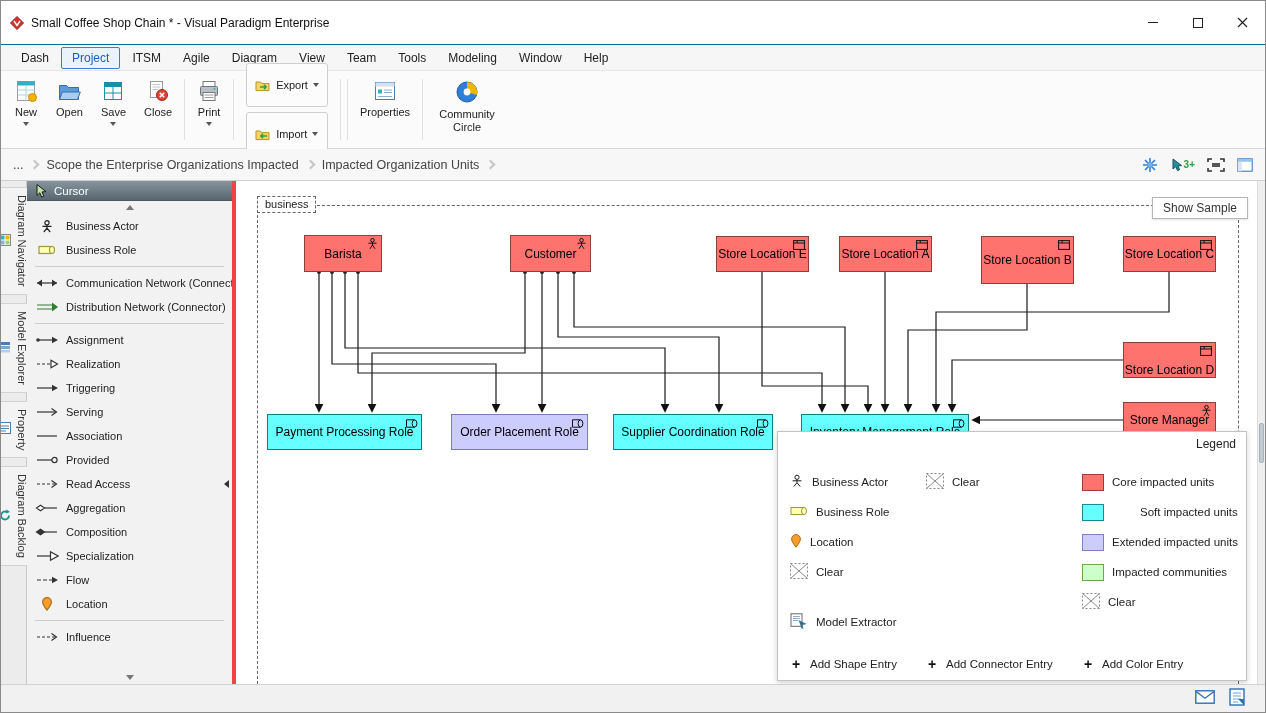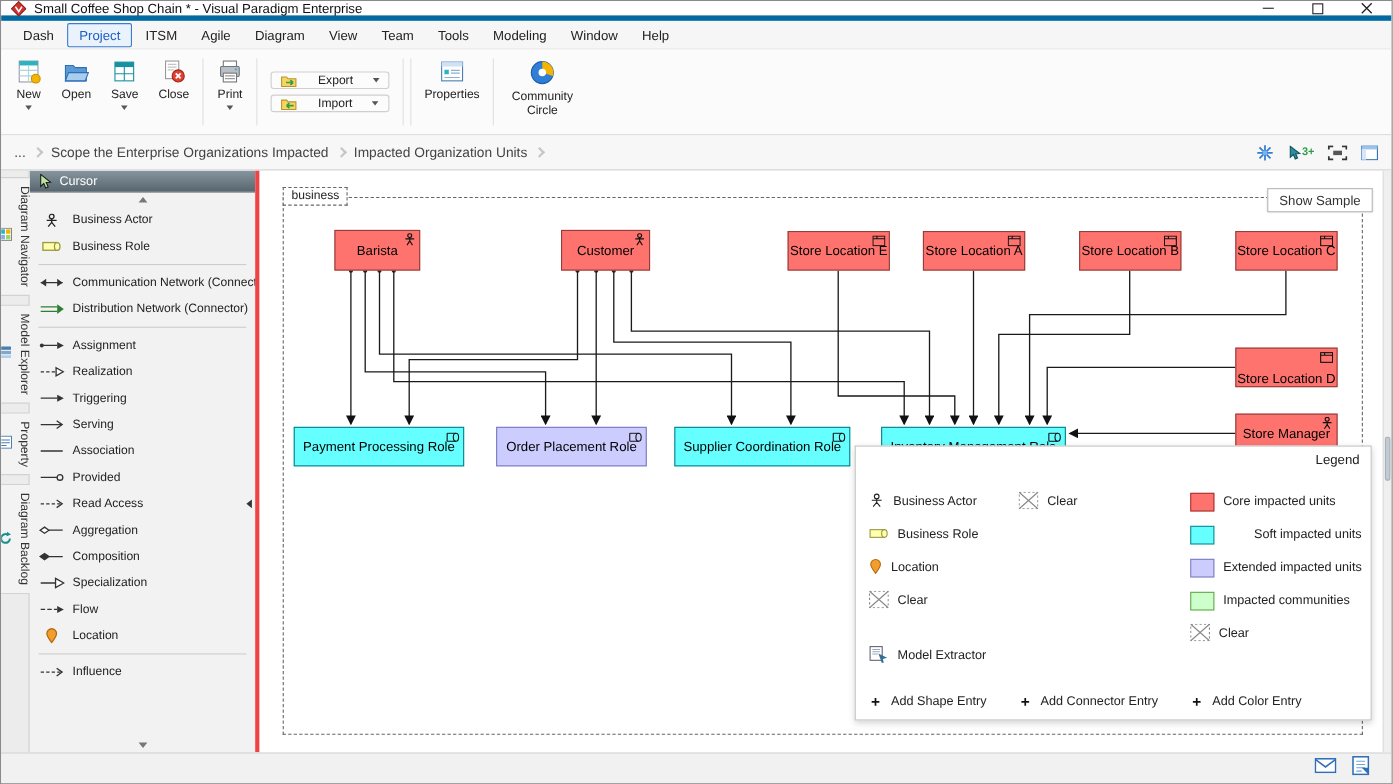--- a/index.html
+++ b/index.html
@@ -1,40 +1,40 @@
 <!DOCTYPE html>
 <html><head>
 <meta charset="utf-8">
 <style>
   * { box-sizing: border-box; margin: 0; padding: 0; }
   body { font-family: "Liberation Sans", sans-serif; background:#888; }
   .window { width:1266px; height:713px; background:#f0f0f0; border:1px solid #8a8a8a;
             position:relative; overflow:hidden; display:flex; flex-direction:column; }
 
   
-  .titlebar { height:18px; background:#fff; display:flex; align-items:center; padding:0 0 0 9px; border-bottom:5px solid #0369a1; }
+  .titlebar { height:44px; background:#fff; display:flex; align-items:center; padding:0 0 0 9px; border-bottom:1px solid #0369a1; }
   .title-text { font-size:12px; color:#111; margin-left:7px; }
   .win-controls { margin-left:auto; display:flex; height:100%; }
   .win-btn { width:45px; height:100%; display:flex; align-items:center; justify-content:center; }
   .min-glyph { width:10px; height:1px; background:#222; display:block; }
   .max-glyph { width:10px; height:10px; border:1px solid #222; display:block; }
 
   
   .menubar { height:26px; background:#f6f6f6; display:flex; align-items:center; padding-left:10px; gap:2px; border-bottom:1px solid #e6e6e6; }
   .menu-item { font-size:12px; color:#222; padding:3px 10px; }
   .menu-item.active { border:1px solid #3a7bd5; background:#eaf2fc; color:#1c5fc0; border-radius:2px; }
 
   
   .toolbar { height:78px; background:#fbfbfb; border-bottom:1px solid #d7d7d7; display:flex; align-items:stretch; padding:2px 4px; }
   .tb-btn { display:flex; flex-direction:column; align-items:center; justify-content:flex-start; padding:6px 9px 2px; font-size:11px; color:#222; gap:3px; }
   .tb-btn .lbl { text-align:center; line-height:1.2; }
   .tb-chev { width:0; height:0; border-left:3.5px solid transparent; border-right:3.5px solid transparent; border-top:4px solid #555; }
   .tb-sep { width:1px; background:#e0e0e0; margin:6px 3px; }
   .tb-duo { display:flex; flex-direction:column; gap:5px; justify-content:center; padding:0 9px; }
-  .duo-btn { display:flex; align-items:center; gap:18px; border:1px solid #cfcfcf; background:#fcfcfc; border-radius:3px; padding:0 8px; font-size:11px; color:#222; }
+  .duo-btn { display:flex; align-items:center; gap:5px; border:1px solid #cfcfcf; background:#fcfcfc; border-radius:3px; padding:14px 8px; font-size:11px; color:#222; }
 
   
   .breadcrumb { height:32px; background:#f7f7f7; border-bottom:1px solid #cfcfcf; display:flex; align-items:center; padding:0 12px; gap:8px; }
   .bc-text { font-size:12.5px; color:#444; }
   .bc-sep { width:7px; height:7px; border-top:2px solid #c6c6c6; border-right:2px solid #c6c6c6; transform:rotate(45deg); flex:none; }
   .bc-icons { margin-left:auto; display:flex; align-items:center; gap:12px; }
   .bc-ic { position:relative; display:flex; align-items:center; }
   .bc-badge { font-size:10px; font-weight:bold; color:#2f9e44; margin-left:1px; }
 
   
@@ -527,21 +527,21 @@
             </svg></span>
           <span>Store Location E</span>
         </div>
       <div class="node core" style="left:603px; top:55px; width:93px; height:36px;">
           <span class="type-icon"><svg width="12" height="10" viewBox="0 0 12 10">
               <rect x="0.6" y="0.6" width="10.8" height="8.8" fill="none" stroke="#111"></rect>
               <path d="M0.6,3 H11.4 M4.2,0.6 V3" stroke="#111" fill="none"></path>
             </svg></span>
           <span>Store Location A</span>
         </div>
-      <div class="node core" style="left:745px; top:55px; width:93px; height:36px;">
+      <div class="node core" style="left:745px; top:55px; width:93px; height:48px;">
           <span class="type-icon"><svg width="12" height="10" viewBox="0 0 12 10">
               <rect x="0.6" y="0.6" width="10.8" height="8.8" fill="none" stroke="#111"></rect>
               <path d="M0.6,3 H11.4 M4.2,0.6 V3" stroke="#111" fill="none"></path>
             </svg></span>
           <span>Store Location B</span>
         </div>
       <div class="node core" style="left:887px; top:55px; width:93px; height:36px;">
           <span class="type-icon"><svg width="12" height="10" viewBox="0 0 12 10">
               <rect x="0.6" y="0.6" width="10.8" height="8.8" fill="none" stroke="#111"></rect>
               <path d="M0.6,3 H11.4 M4.2,0.6 V3" stroke="#111" fill="none"></path>

